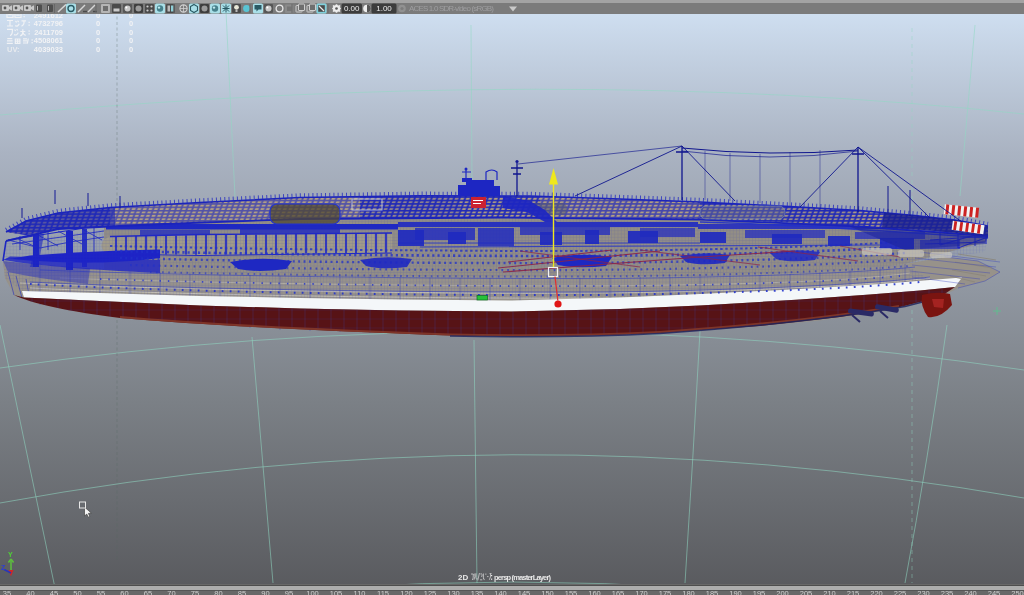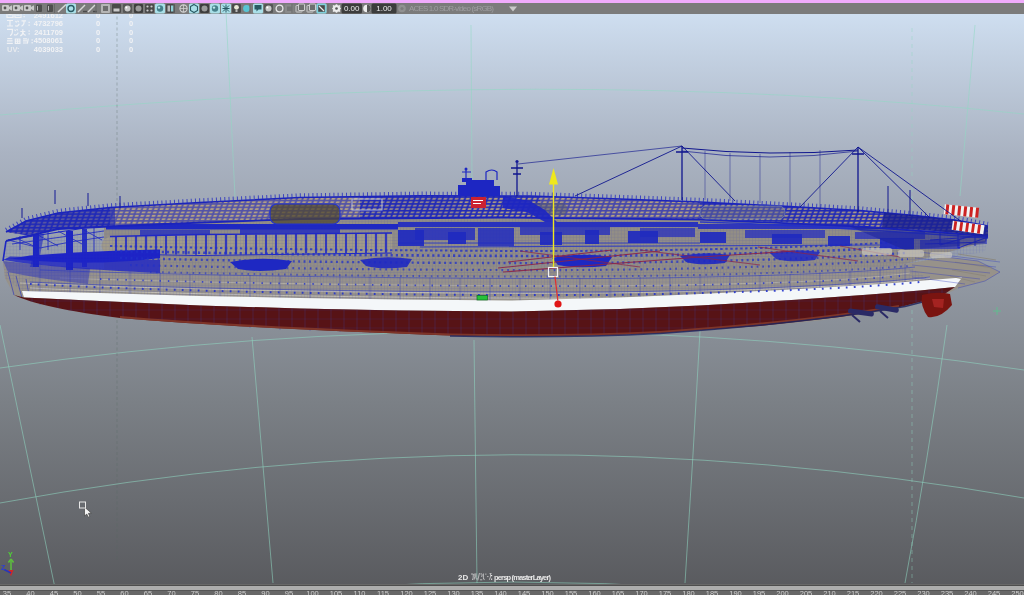--- a/index.html
+++ b/index.html
@@ -1,18 +1,18 @@
 <!DOCTYPE html>
 <html><head>
 <meta charset="utf-8">
 <style>
   html,body{margin:0;padding:0;background:#58595d;}
   body{width:1024px;height:595px;overflow:hidden;position:relative;
        font-family:"Liberation Sans", sans-serif;}
-  #toolbar{position:absolute;left:0;top:0;width:1024px;height:11px;background:#f0abfc;z-index:5;}
+  #toolbar{position:absolute;left:0;top:0;width:1024px;height:11px;background:#a3a3a3;z-index:5;}
   #vp{position:absolute;left:0;top:0;z-index:1;}
   #ruler{position:absolute;left:0;top:584px;width:1024px;height:11px;background:#686868;overflow:hidden;z-index:5;}
   #rbar{position:absolute;left:0;top:1px;width:1024px;height:4px;background:#adadad;border-top:1px solid #4e4e4e;border-bottom:1px solid #555;}
   .rnum{position:absolute;top:4.5px;font-size:7.5px;color:#cfcfcf;transform:translateX(-50%);}
 </style>
 </head>
 <body>
 <svg id="vp" width="1024" height="595" viewBox="0 0 1024 595">
   <defs>
     <linearGradient id="bg" x1="0" y1="11" x2="0" y2="595" gradientUnits="userSpaceOnUse">

